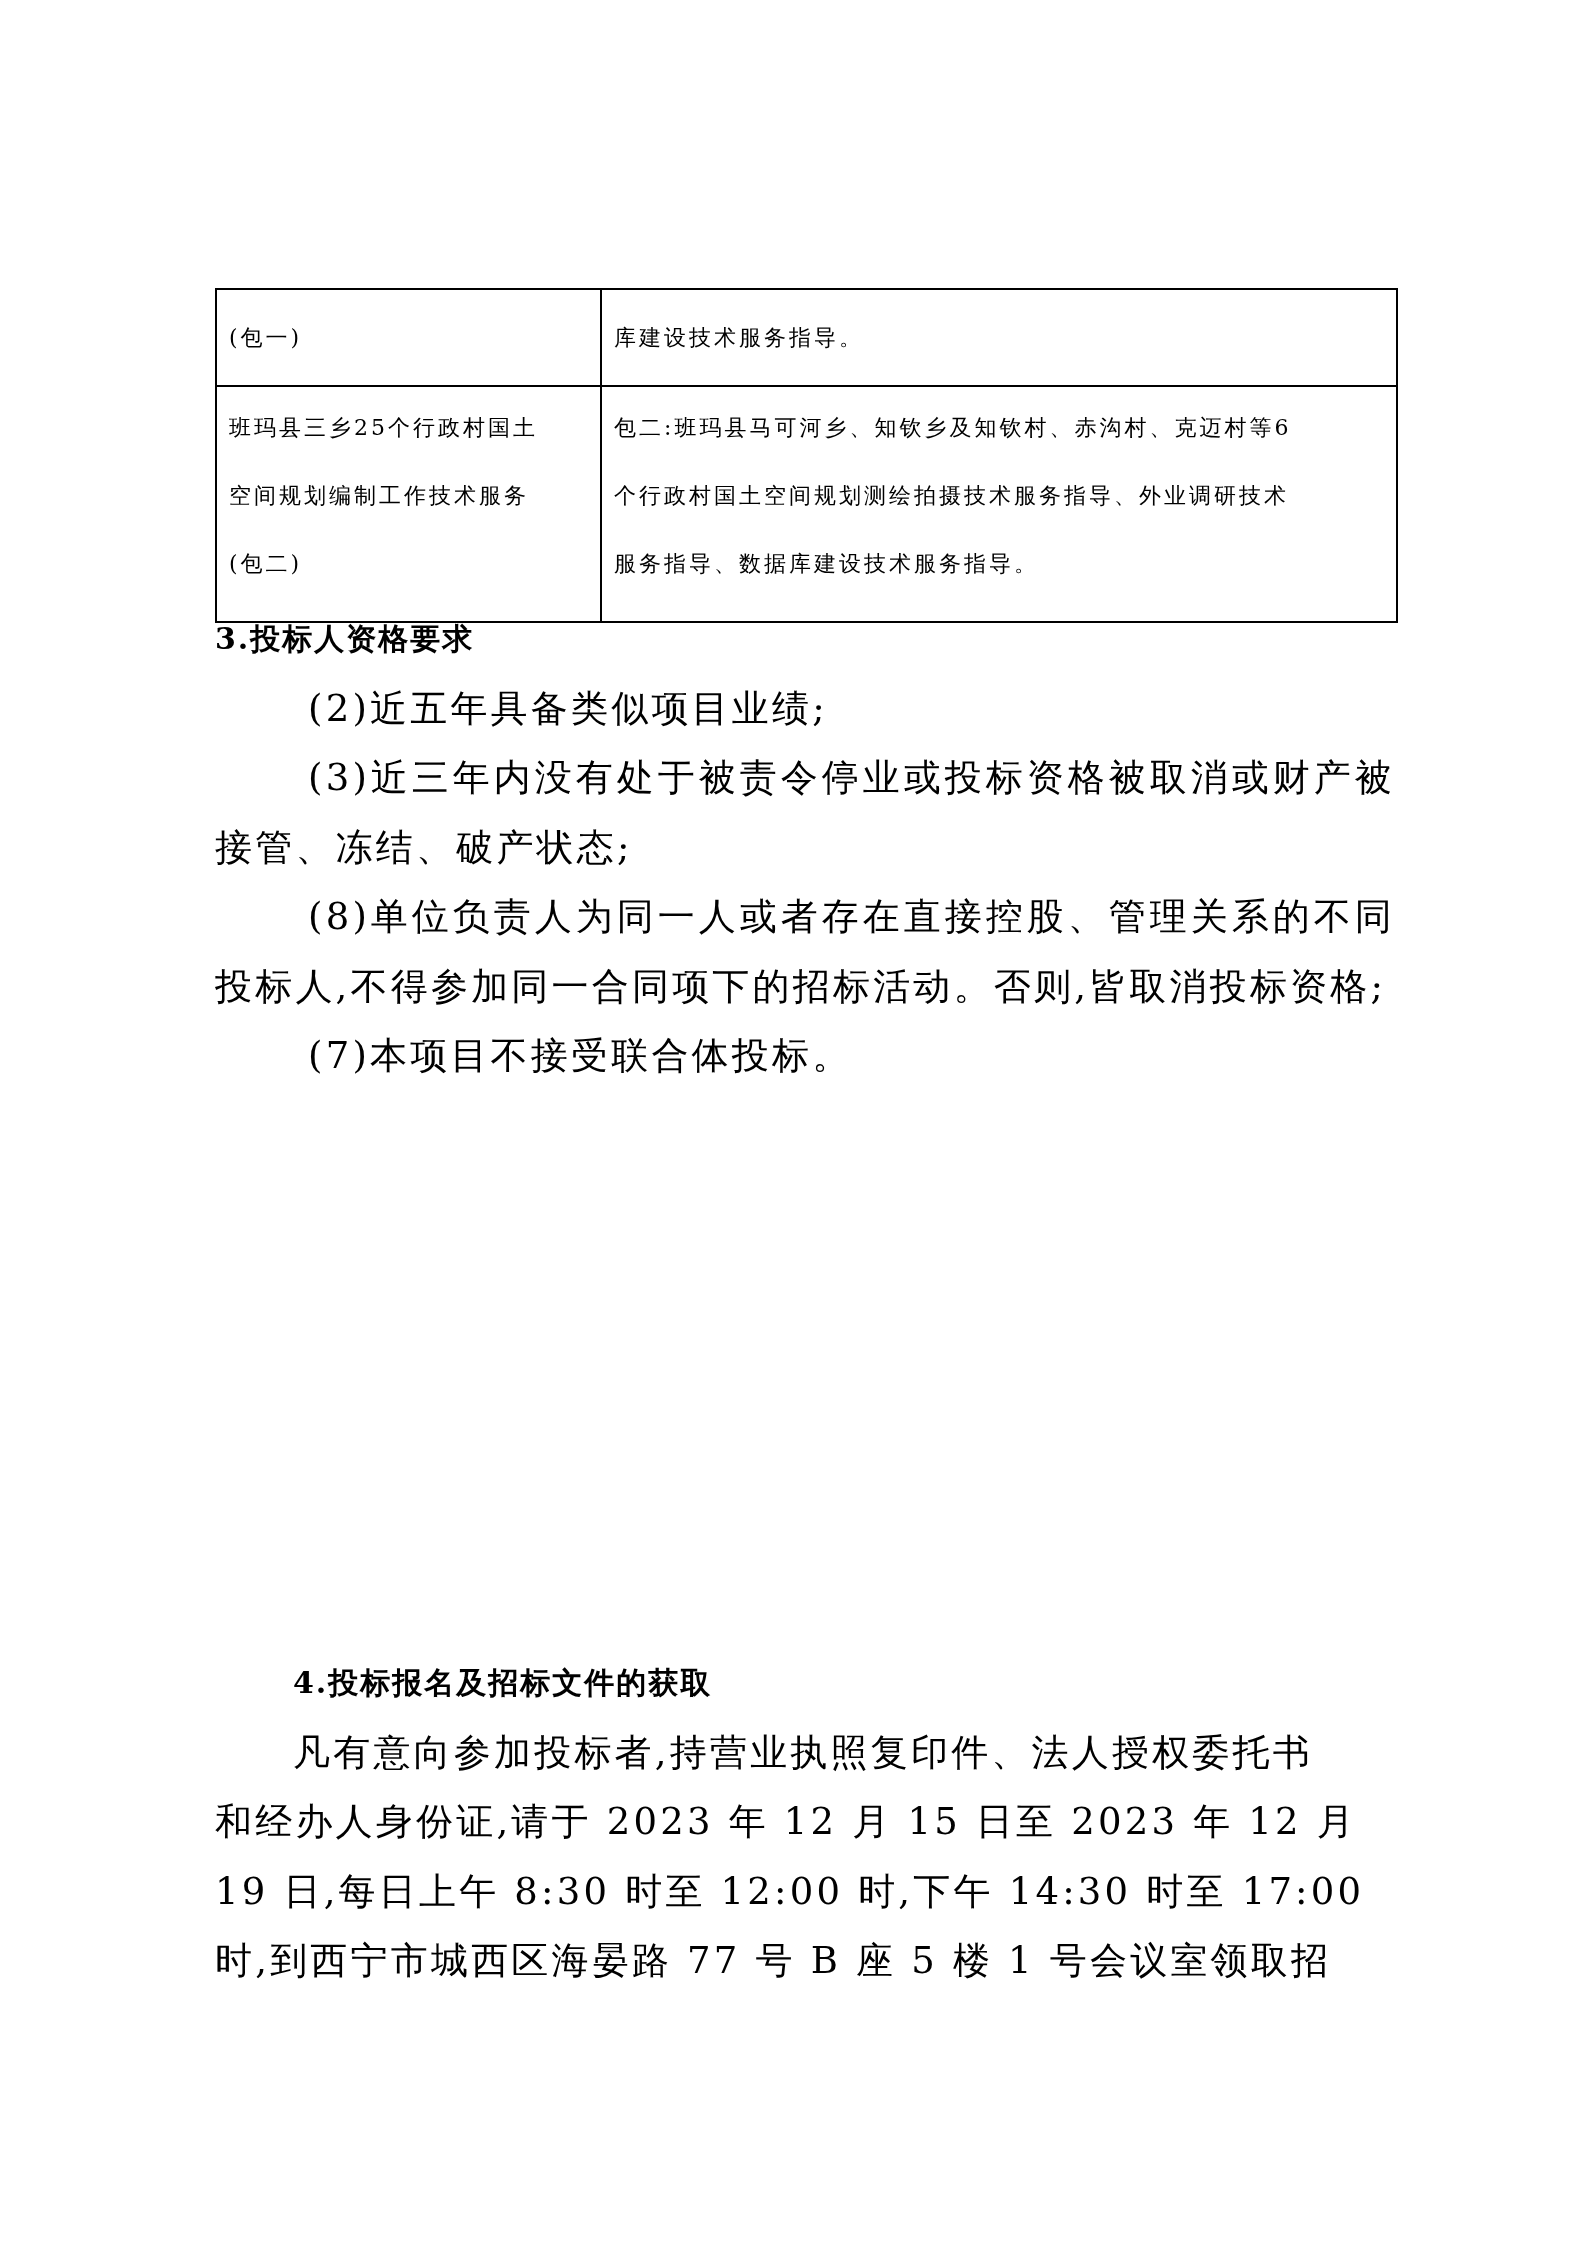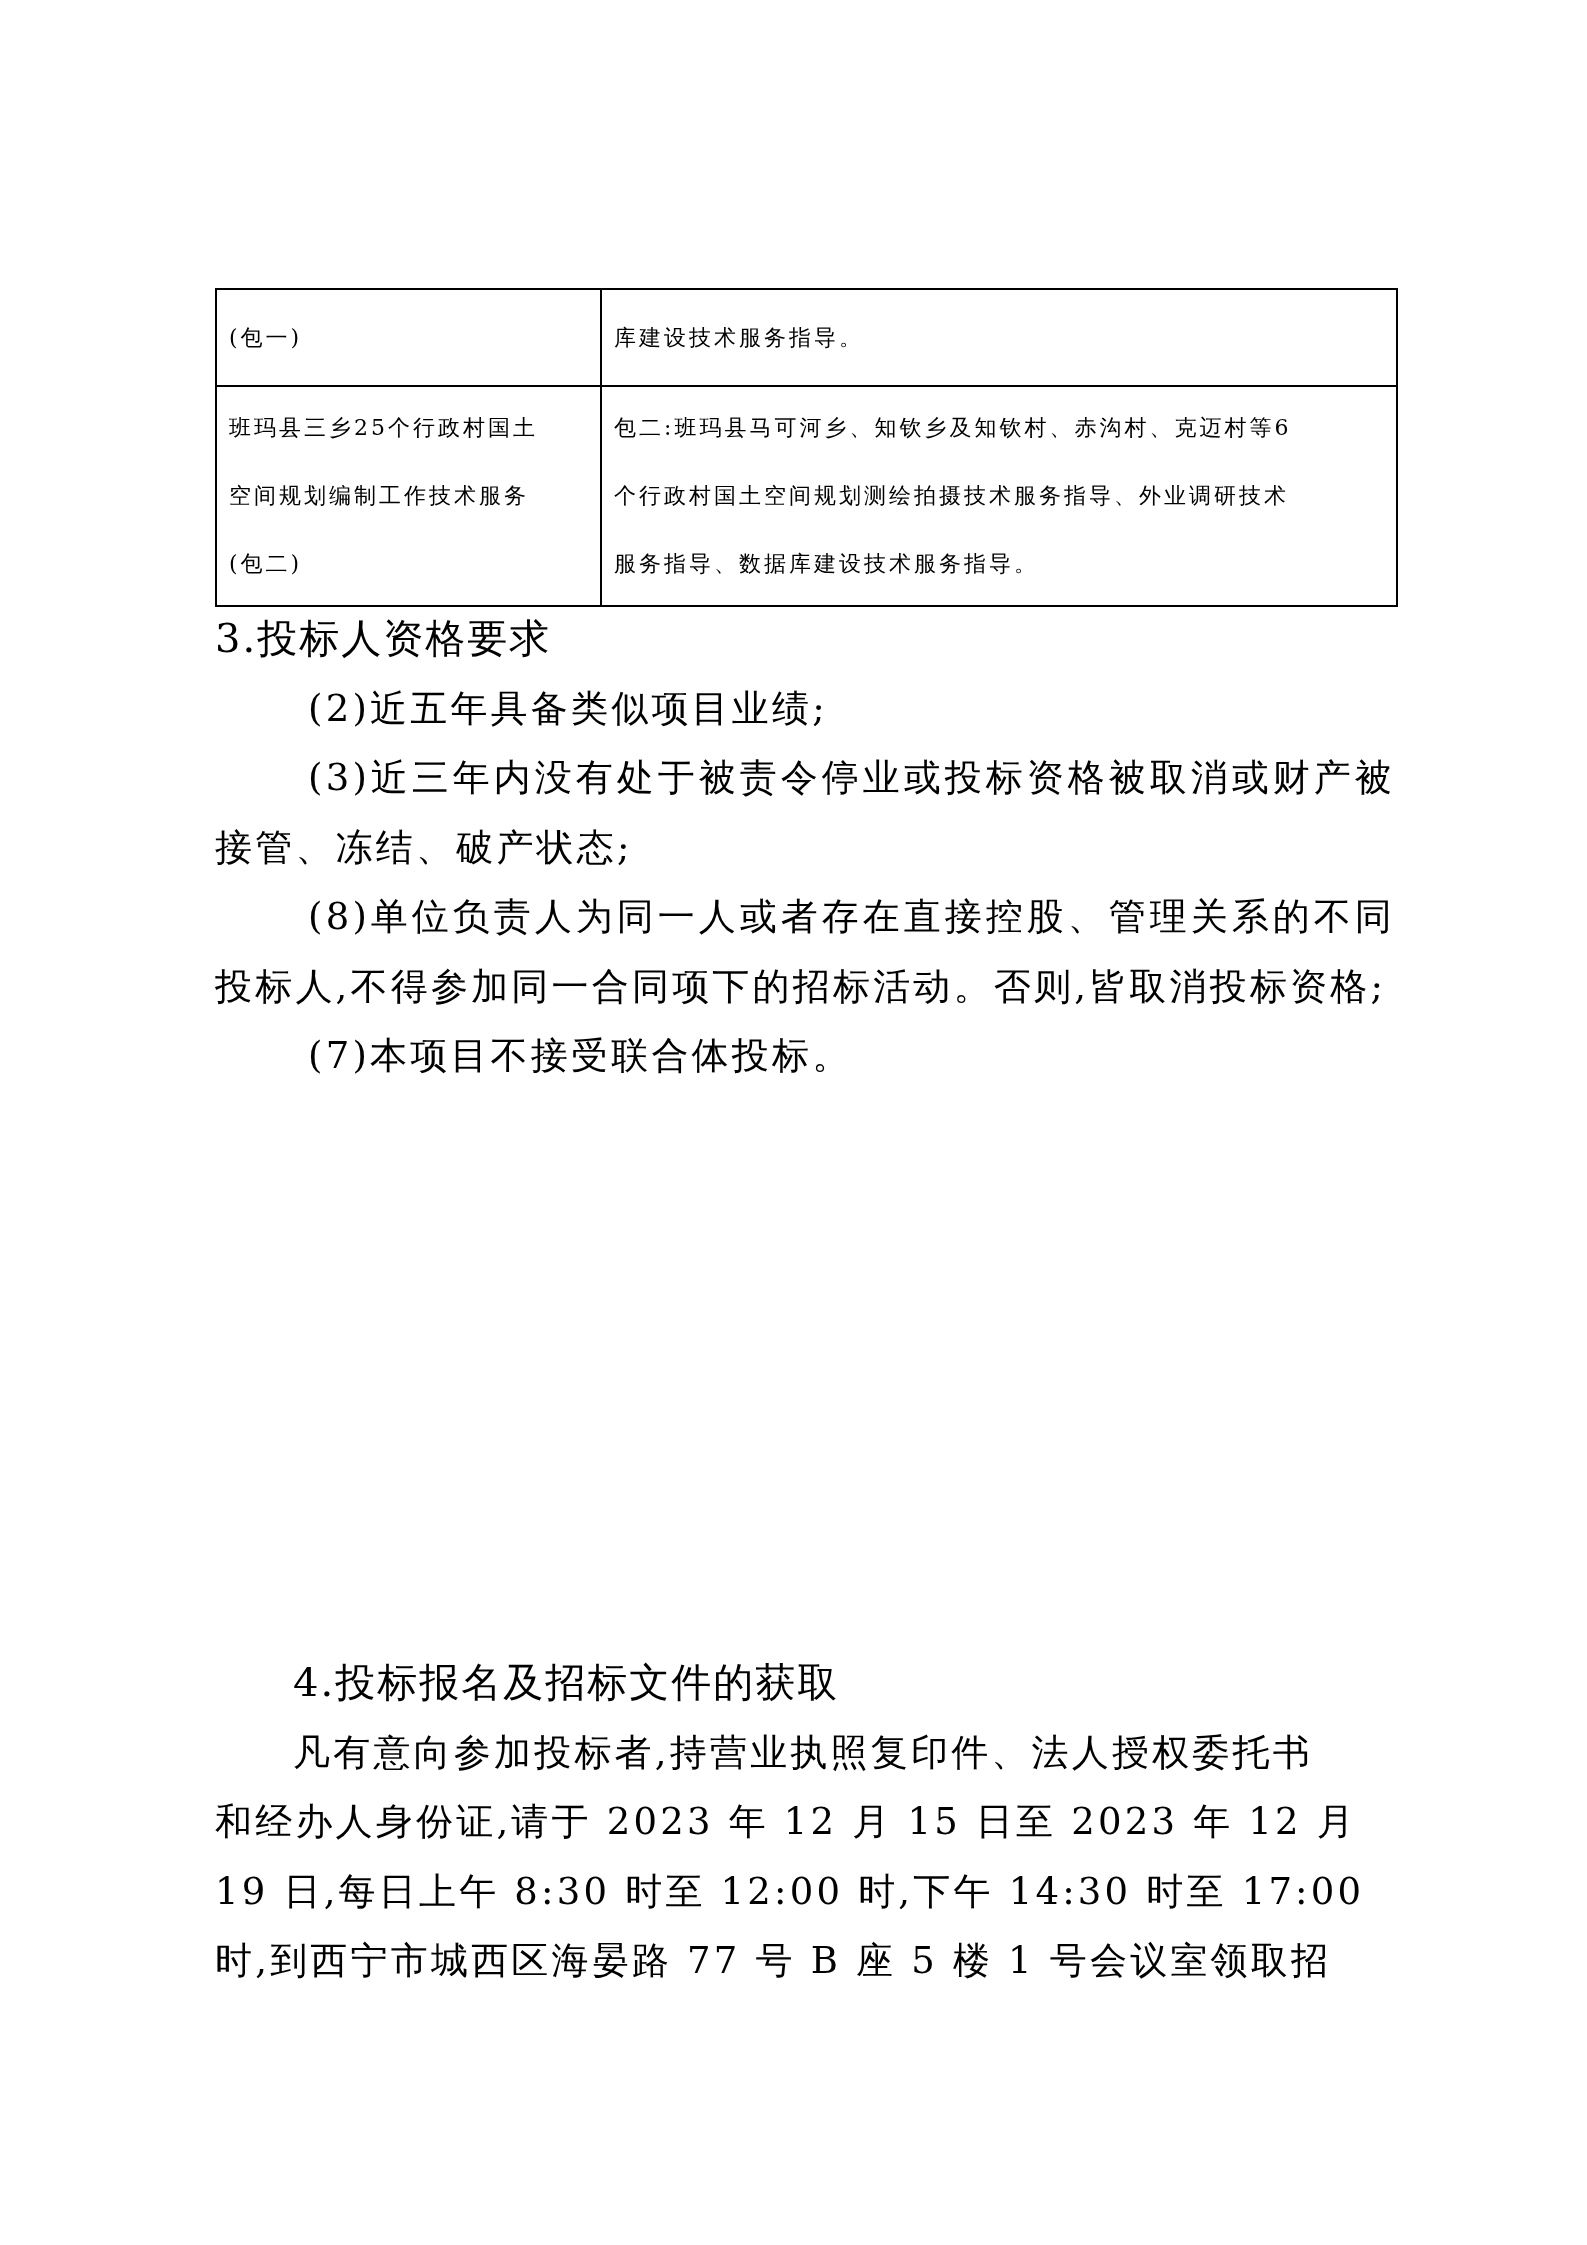--- a/index.html
+++ b/index.html
@@ -36,42 +36,42 @@
       vertical-align: middle;
       font-size: 22px;
       line-height: 34px;
       letter-spacing: 3px;
       padding: 0 8px 0 12px;
       word-break: break-all;
     }
     .pkg-table col.c1 { width: 385px; }
     .pkg-table col.c2 { width: 796px; }
     .row1 td { height: 95px; }
-    .row2 td { height: 206px; padding-top: 6px; padding-bottom: 6px; }
+    .row2 td { height: 206px; padding-top: 6px; padding-bottom: 22px; }
     .cell-text {
       display: block;
       line-height: 68px;
     }
     .row1 .cell-text { line-height: 34px; }
 
     
     .body-text {
       position: absolute;
       left: 215px;
       width: 1180px;
       font-size: 37px;
       line-height: 69.5px;
       letter-spacing: 3.2px;
       text-align: justify;
       text-align-last: left;
     }
     .heading {
-      font-weight: normal;
+      font-weight: bold;
       margin: 0;
-      font-size: 40px;
+      font-size: 30px;
       letter-spacing: 2px;
     }
     .para {
       margin: 0;
     }
     .indent { text-indent: 93px; }
   </style>
 </head>
 <body>
 

